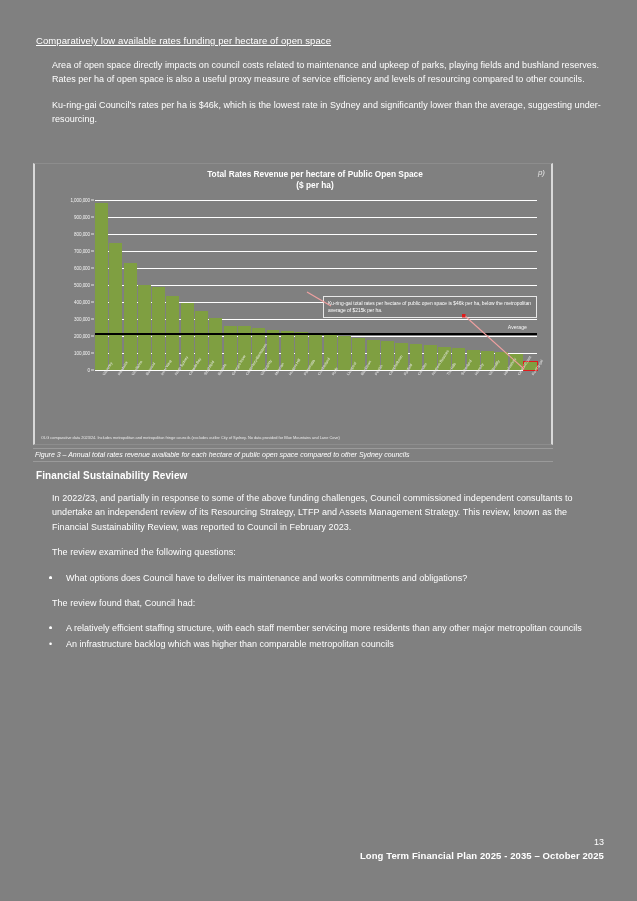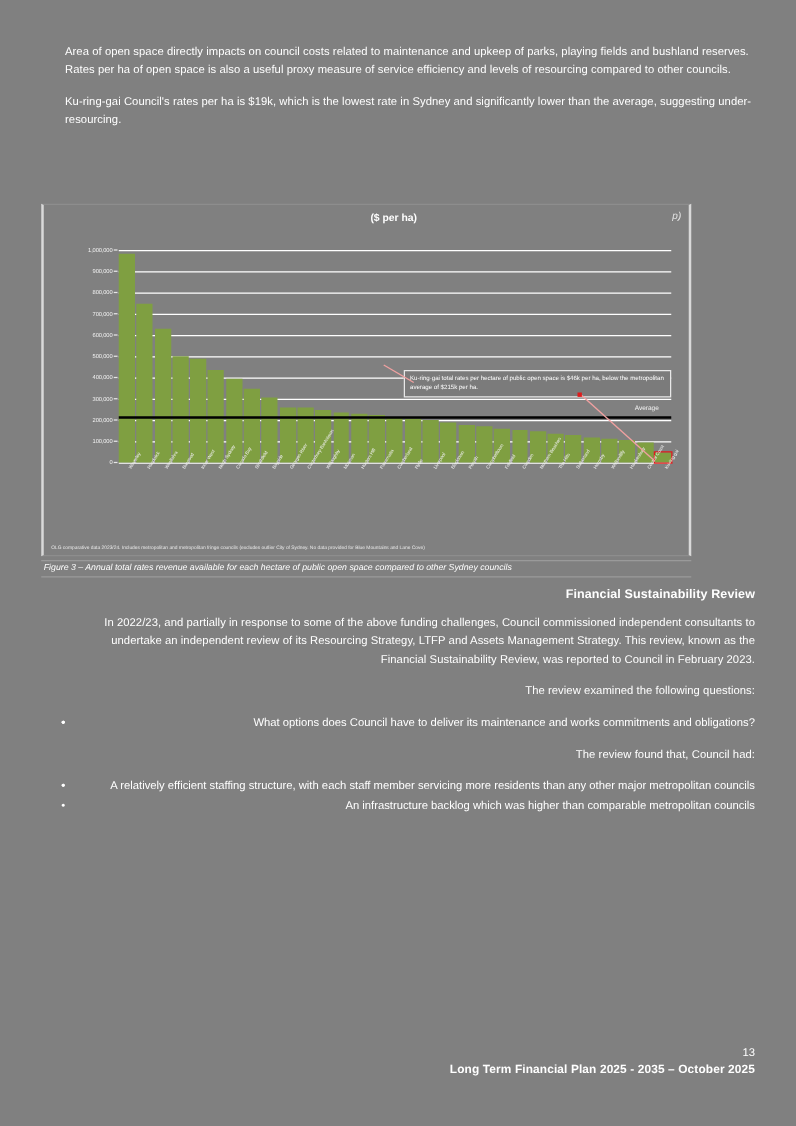--- a/index.html
+++ b/index.html
@@ -52,39 +52,41 @@
   .xlab{flex:1 1 auto;position:relative;}
   .xlab span{position:absolute;left:50%;top:0;transform-origin:left top;
      transform:rotate(-58deg) translate(-1px,2px);
      font-size:3.7px;color:#efefef;white-space:nowrap;letter-spacing:-.05px;}
 
   .cfoot{position:absolute;left:6px;bottom:3px;width:300px;font-size:3.9px;line-height:5.6px;
      color:#e9e9e9;}
   .fcap{margin-top:3px;font-size:7px;font-style:italic;line-height:10px;color:#ffffff;
      border-top:1px solid #9a9a9a;border-bottom:1px solid #9a9a9a;padding:1px 0 1px 2px;}
 
-  .afterfig{position:absolute;left:36px;top:470px;width:568px;text-align:right;}
+  .afterfig{position:absolute;left:36px;top:470px;width:568px;}
 
   .footer{position:absolute;left:0;right:33px;bottom:40px;text-align:right;}
   .pagenum{font-size:9px;font-weight:normal;color:#ffffff;margin-bottom:3px;}
   .foottext{font-size:9.5px;font-weight:bold;color:#ffffff;letter-spacing:.1px;}
 </style>
 </head>
 <body>
 
 <div class="page">
 
   <div class="content">
+    <div class="h-underline">Comparatively low available rates funding per hectare of open space</div>
     <p class="body">Area of open space directly impacts on council costs related to maintenance and upkeep of parks, playing fields and bushland reserves. Rates per ha of open space is also a useful proxy measure of service efficiency and levels of resourcing compared to other councils.</p>
-    <p class="body">Ku-ring-gai Council's rates per ha is $19k, which is the lowest rate in Sydney and significantly lower than the average, suggesting under-resourcing.</p>
+    <p class="body">Ku-ring-gai Council's rates per ha is $46k, which is the lowest rate in Sydney and significantly lower than the average, suggesting under-resourcing.</p>
   </div>
 
   <div class="figure">
     <div class="chartbox">
       <div class="ctitle">
+        <div>Total Rates Revenue per hectare of Public Open Space</div>
         <div>($ per ha)</div>
       </div>
       <div class="pmark">p)</div>
 
       <div class="plot" id="plot">
         <div id="grid">
             <div class="gridline" style="top: 0px;"></div>
             <div class="ytickmark" style="top: 0px;"></div>
             <div class="ytick" style="top: 0px;">1,000,000</div>
             <div class="gridline" style="top: 17px;"></div>

